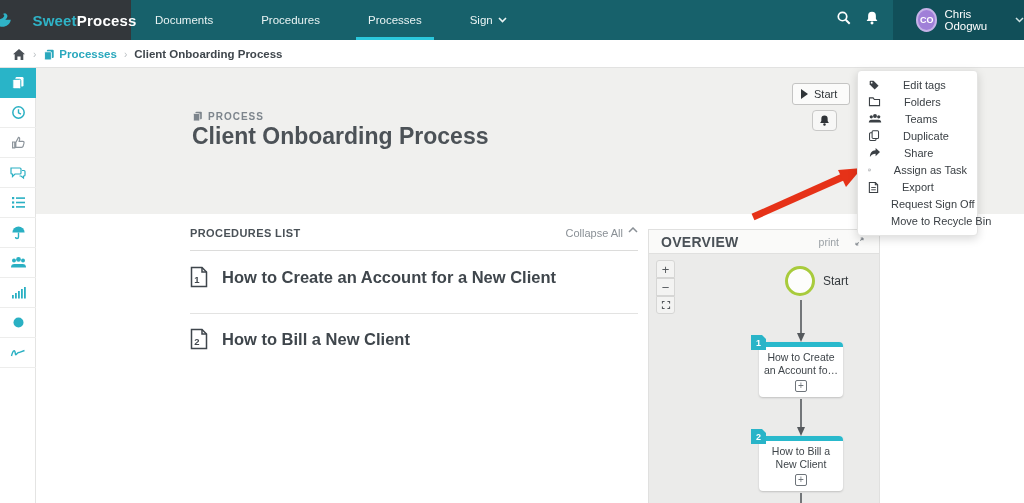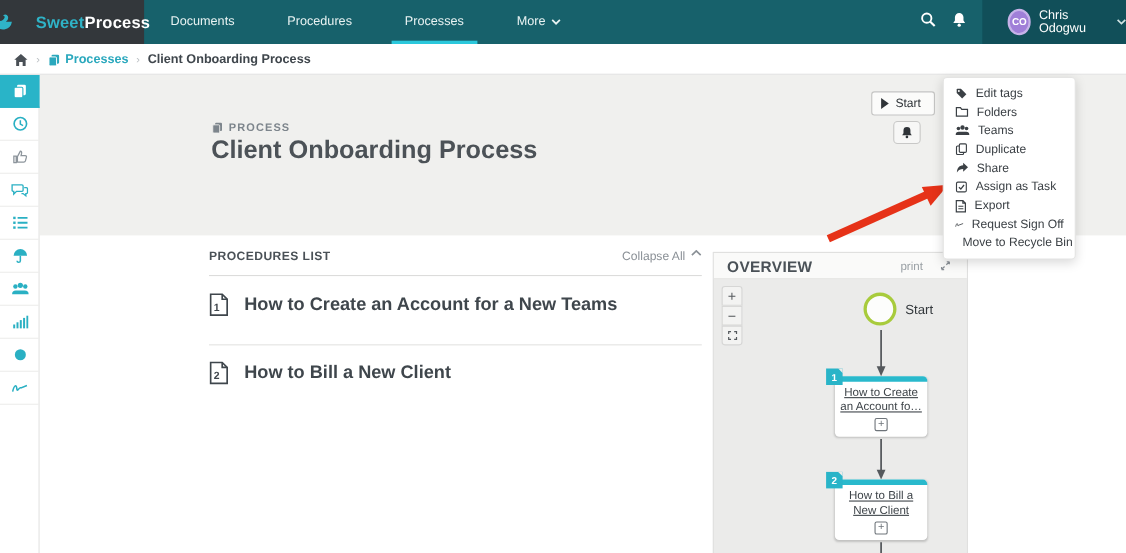--- a/index.html
+++ b/index.html
@@ -90,32 +90,32 @@
                   background:#fdfdfc; border:3px solid #a8cb3c; }
   #start-label { position:absolute; left:174px; top:44px; font-size:12px; color:#33383c; }
   .flow-node { position:absolute; left:110px; width:84px; height:55px; background:#ffffff; border-radius:4px;
                box-shadow:0 1px 2px rgba(0,0,0,.18); cursor:pointer; }
   .node-bar { position:absolute; left:0; top:0; width:100%; height:5px; background:#29b9cc; border-radius:4px 4px 0 0; }
   .node-badge { position:absolute; left:-8px; top:-7px; width:15px; height:15px; background:#29b4c8;
                 color:#fff; font-size:9px; font-weight:bold; display:flex; align-items:center; justify-content:center; }
   .node-badge::after { content:""; position:absolute; right:0; top:0; width:0; height:0;
                        border-top:4px solid #ebebea; border-left:4px solid transparent; }
   .node-title { position:absolute; left:3px; right:3px; top:9px; font-size:10.5px; line-height:1.25;
-                color:#3f454a; text-align:center;text-decoration:underline; }
+                color:#3f454a; text-align:center; }
   .node-plus { position:absolute; left:50%; transform:translateX(-50%); bottom:5px; width:12px; height:12px;
                border:1px solid #6e747a; border-radius:2px; color:#6e747a; font-size:10px; line-height:10px;
                text-align:center; cursor:pointer; }
   #node-1 { top:112px; }
   #node-2 { top:206px; }
 
   
   #actions-menu { position:absolute; left:857px; top:70px; width:121px; height:166px; background:#ffffff;
                   border:1px solid #e4e4e3; border-radius:4px; box-shadow:0 3px 10px rgba(0,0,0,.15);
                   z-index:30; display:flex; flex-direction:column; justify-content:space-around; padding:5px 0; }
-  .menu-item { display:flex; align-items:center; gap:7px; padding:0 10px; height:17px;
+  .menu-item { display:flex; align-items:center; gap:23px; padding:0 10px; height:17px;
                font-size:11px; color:#3b4045; cursor:pointer; white-space:nowrap; }
 
   
   #red-arrow { position:absolute; left:0; top:0; width:1024px; height:503px; pointer-events:none; z-index:20; }
 </style>
 </head>
 <body>
 
 <div id="app">
 
@@ -126,21 +126,21 @@
           <path d="M1.5 8 Q1 5.5 3.5 5.5 Q6.5 5.7 7.5 3.2 Q7.8 1.6 6.3 1.8 Q8.6 0 9.8 2.2 Q10.6 4.4 8.4 6 L12.6 6 Q12 10.5 7.3 11.3 Q3 11.8 1.5 8 Z" fill="#2fb3c7"></path>
         </svg>
       </span>
       <span class="brand-text"><span class="b-prefix">Sweet</span><span class="b-suffix">Process</span></span>
     </div>
     <div class="nav-items">
       <div class="nav-item">Documents</div>
       <div class="nav-item">Procedures</div>
       <div class="nav-item active">Processes</div>
       <div class="nav-item">
-        <span>More</span>
+        <span>Sign</span>
         <span class="chev">
           <svg width="9" height="6" viewBox="0 0 9 6">
               <polyline points="1,1 4.5,4.5 8,1" fill="none" stroke="#e9f3f3" stroke-width="1.6"></polyline>
             </svg>
         </span>
       </div>
     </div>
     <div id="nav-search">
       <svg width="16" height="16" viewBox="0 0 14 14">
           <circle cx="5.7" cy="5.7" r="3.7" fill="none" stroke="#fff" stroke-width="1.5"></circle>
@@ -311,21 +311,21 @@
           </svg>
       </span>
     </div>
 
     <div class="proc-item" style="top:52px;">
       <svg width="18" height="22" viewBox="0 0 18 22">
         <path d="M1.5 1.5 H12 L16.5 6 V20.5 H1.5 Z" fill="#fff" stroke="#3f464c" stroke-width="1.5"></path>
         <path d="M12 1.5 V6 H16.5" fill="none" stroke="#3f464c" stroke-width="1.5"></path>
         <text x="7" y="16.5" font-size="9.5" font-weight="bold" fill="#3f464c" text-anchor="middle" font-family="Liberation Sans, sans-serif">1</text>
       </svg>
-      <span class="proc-title">How to Create an Account for a New Teams</span>
+      <span class="proc-title">How to Create an Account for a New Client</span>
     </div>
 
     <div class="proc-divider" style="top:99px;"></div>
 
     <div class="proc-item" style="top:114px;">
       <svg width="18" height="22" viewBox="0 0 18 22">
         <path d="M1.5 1.5 H12 L16.5 6 V20.5 H1.5 Z" fill="#fff" stroke="#3f464c" stroke-width="1.5"></path>
         <path d="M12 1.5 V6 H16.5" fill="none" stroke="#3f464c" stroke-width="1.5"></path>
         <text x="7" y="16.5" font-size="9.5" font-weight="bold" fill="#3f464c" text-anchor="middle" font-family="Liberation Sans, sans-serif">2</text>
       </svg>

